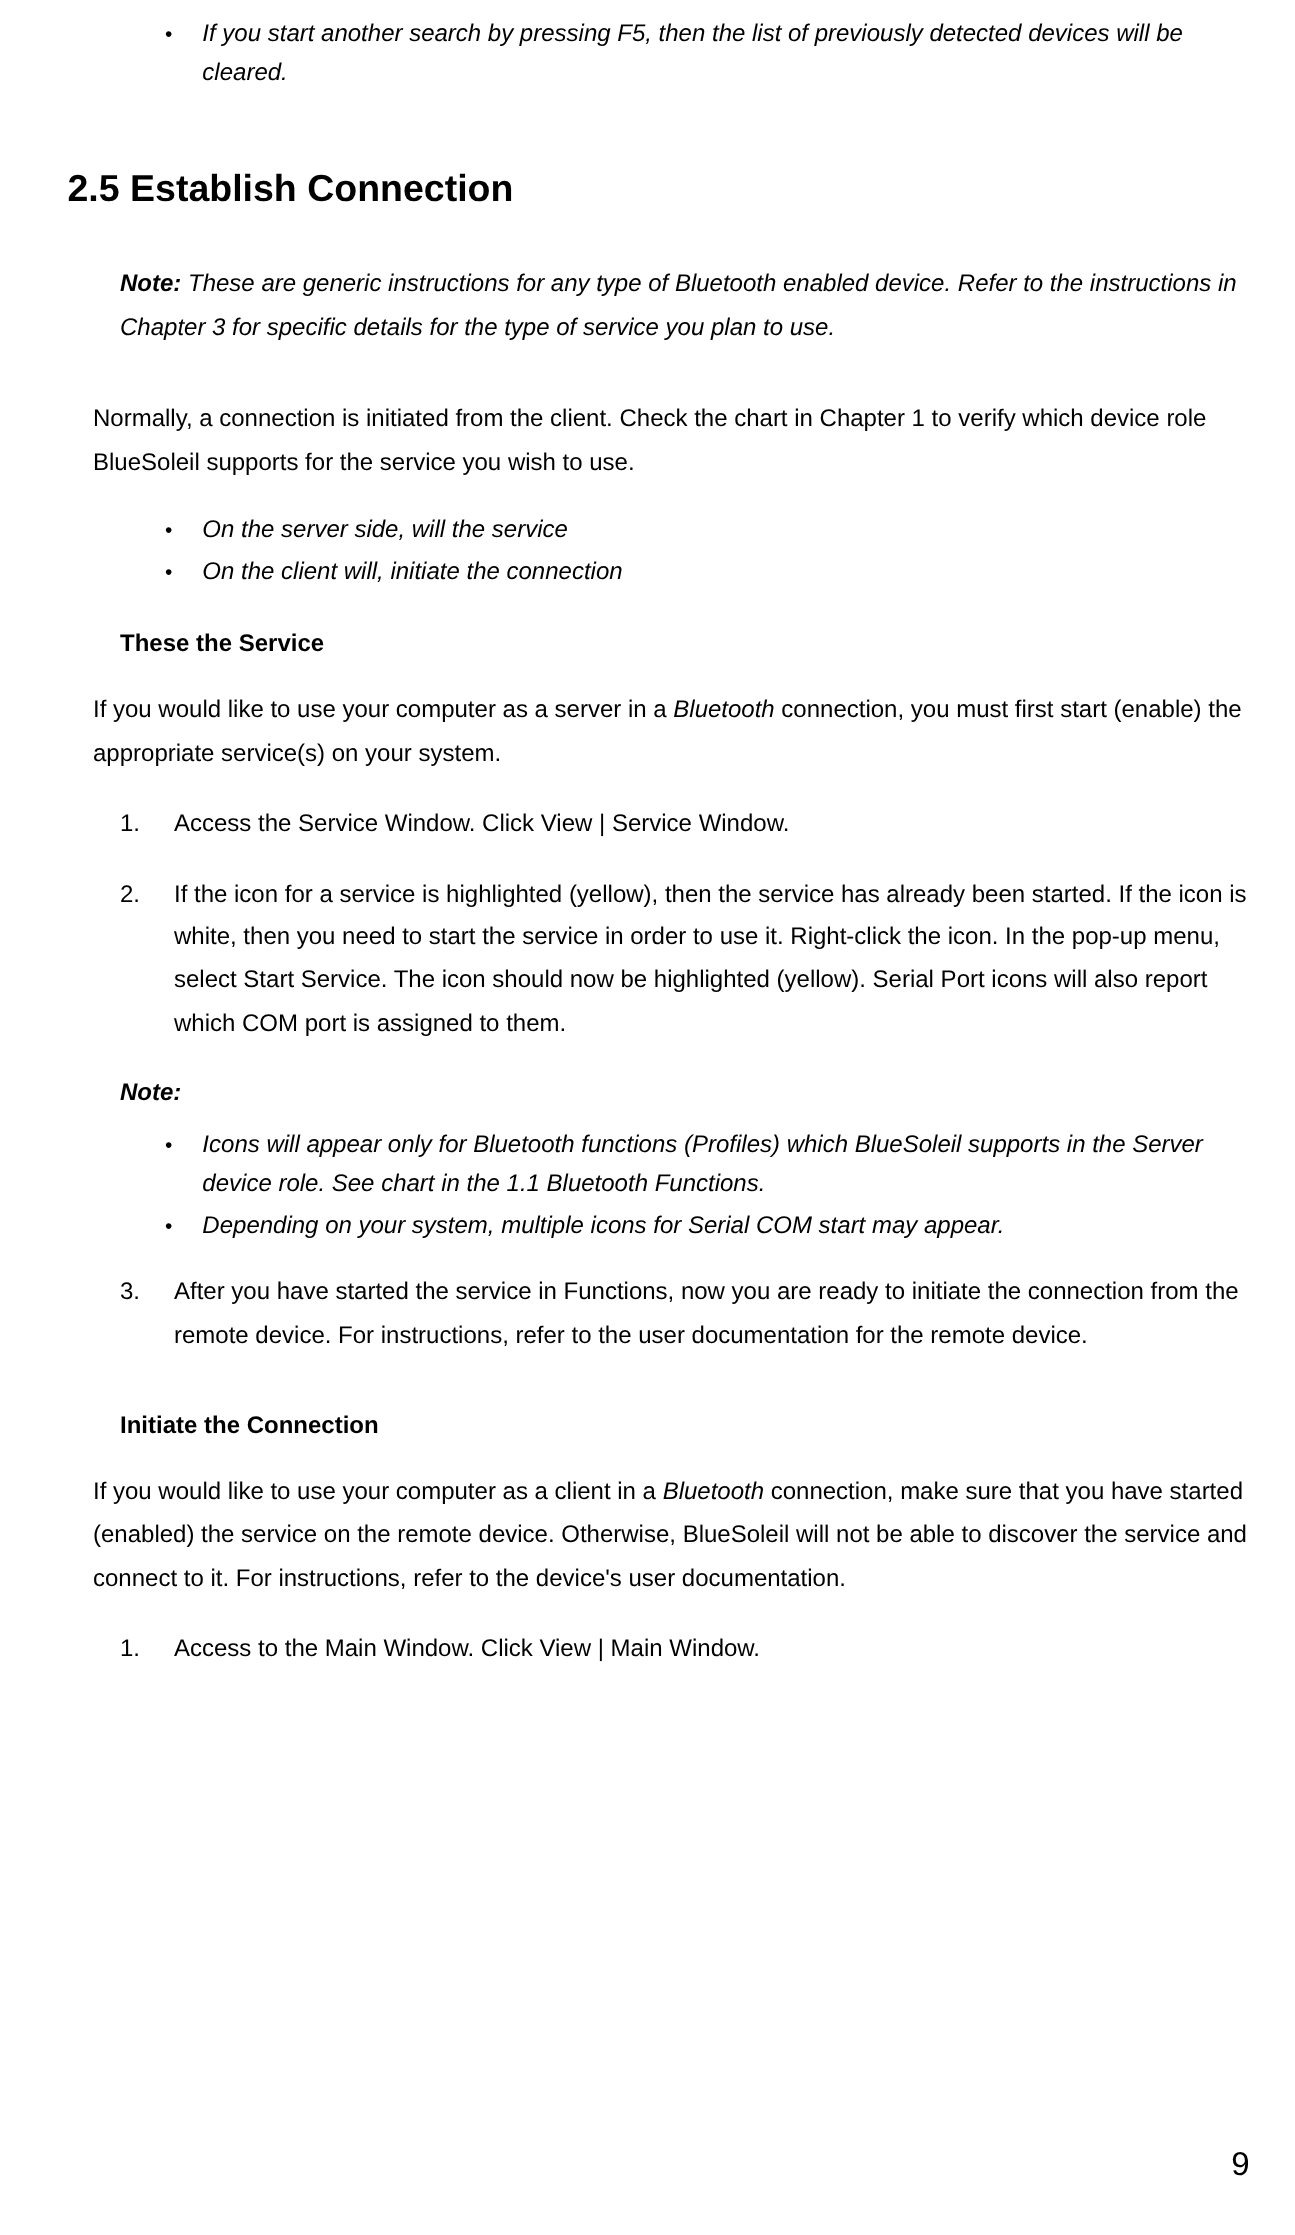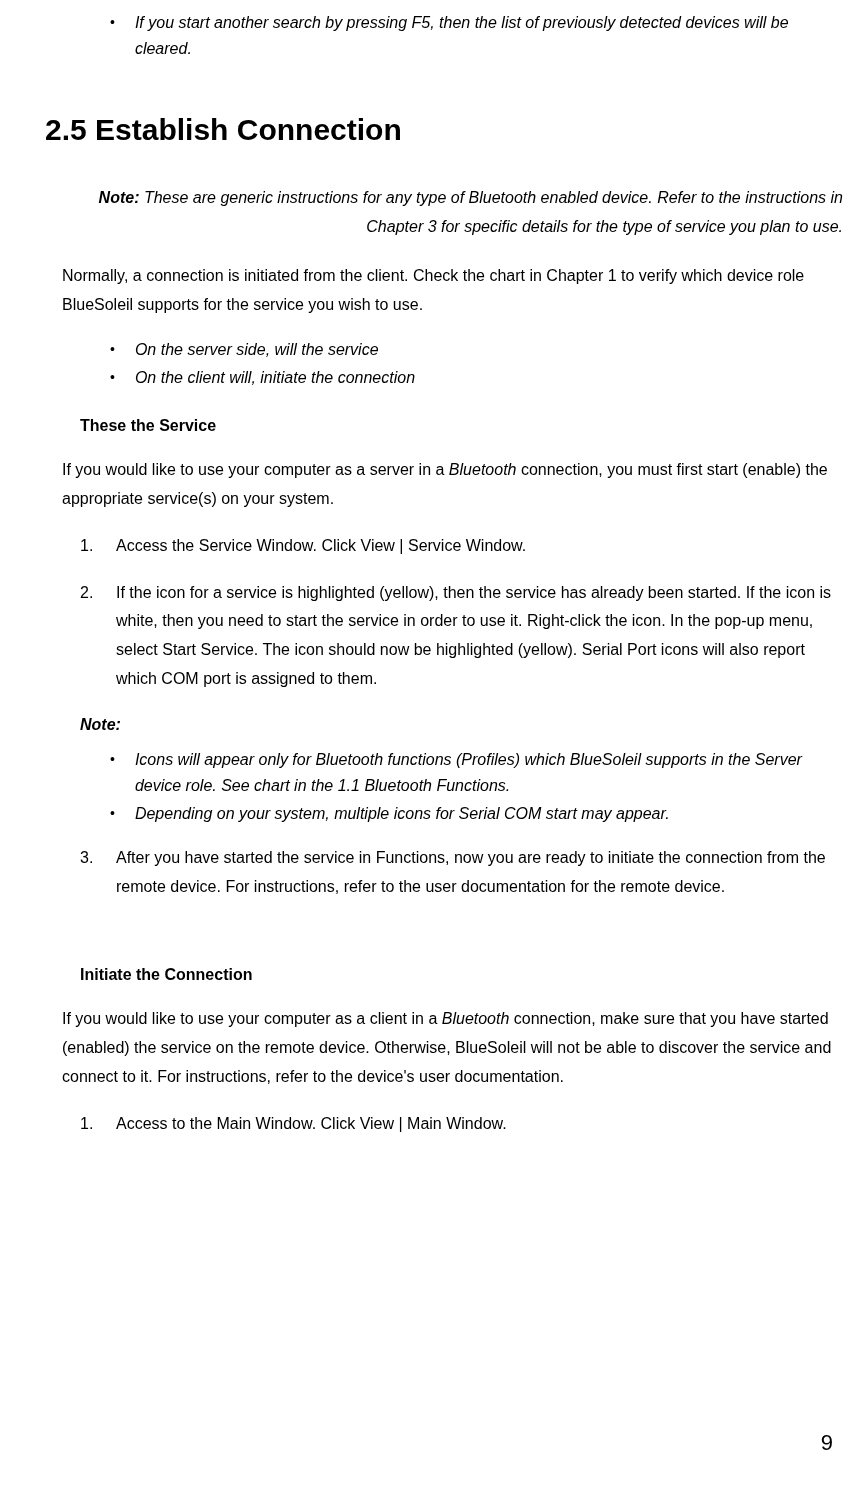--- a/index.html
+++ b/index.html
@@ -22,36 +22,35 @@
     .bullet-item .bullet {
       margin-right: 20px;
       font-size: 14px;
       line-height: 1.8;
     }
     .bullet-item .text {
       font-style: italic;
       flex: 1;
     }
     h2 {
-      font-size: 30px;
+      font-size: 25px;
       font-weight: bold;
       margin-top: 45px;
       margin-bottom: 30px;
       margin-left: 25px;
     }
     .body-text {
       margin-left: 42px;
       margin-bottom: 18px;
       line-height: 1.8;
     }
     .intro-note {
       margin-left: 60px;
-      margin-bottom: 20px;
+      margin-bottom: 32px;
       line-height: 1.8;
-      text-align: right;
     }
     .intro-note .note-label {
       font-weight: bold;
       font-style: italic;
     }
     .intro-note .note-text {
       font-style: italic;
     }
     .subheading {
       font-weight: bold;
@@ -146,21 +145,21 @@
 <div class="bullet-item" style="margin-bottom:18px;">
   <span class="bullet">•</span>
   <span class="text">Depending on your system, multiple icons for Serial COM start may appear.</span>
 </div>
 
 <div class="num-item">
   <span class="num">3.</span>
   <span class="num-text">After you have started the service in Functions, now you are ready to initiate the connection from the remote device. For instructions, refer to the user documentation for the remote device.</span>
 </div>
 
-<p class="subheading" style="margin-top:60px;">Initiate the Connection</p>
+<p class="subheading" style="margin-top:32px;">Initiate the Connection</p>
 
 <p class="body-text">
   <span>If you would like to use your computer as a client in a </span><span class="italic-word">Bluetooth</span><span> connection, make sure that you have started (enabled) the service on the remote device. Otherwise, BlueSoleil will not be able to discover the service and connect to it. For instructions, refer to the device's user documentation.</span>
 </p>
 
 <div class="num-item">
   <span class="num">1.</span>
   <span class="num-text">Access to the Main Window. Click View | Main Window.</span>
 </div>
 

